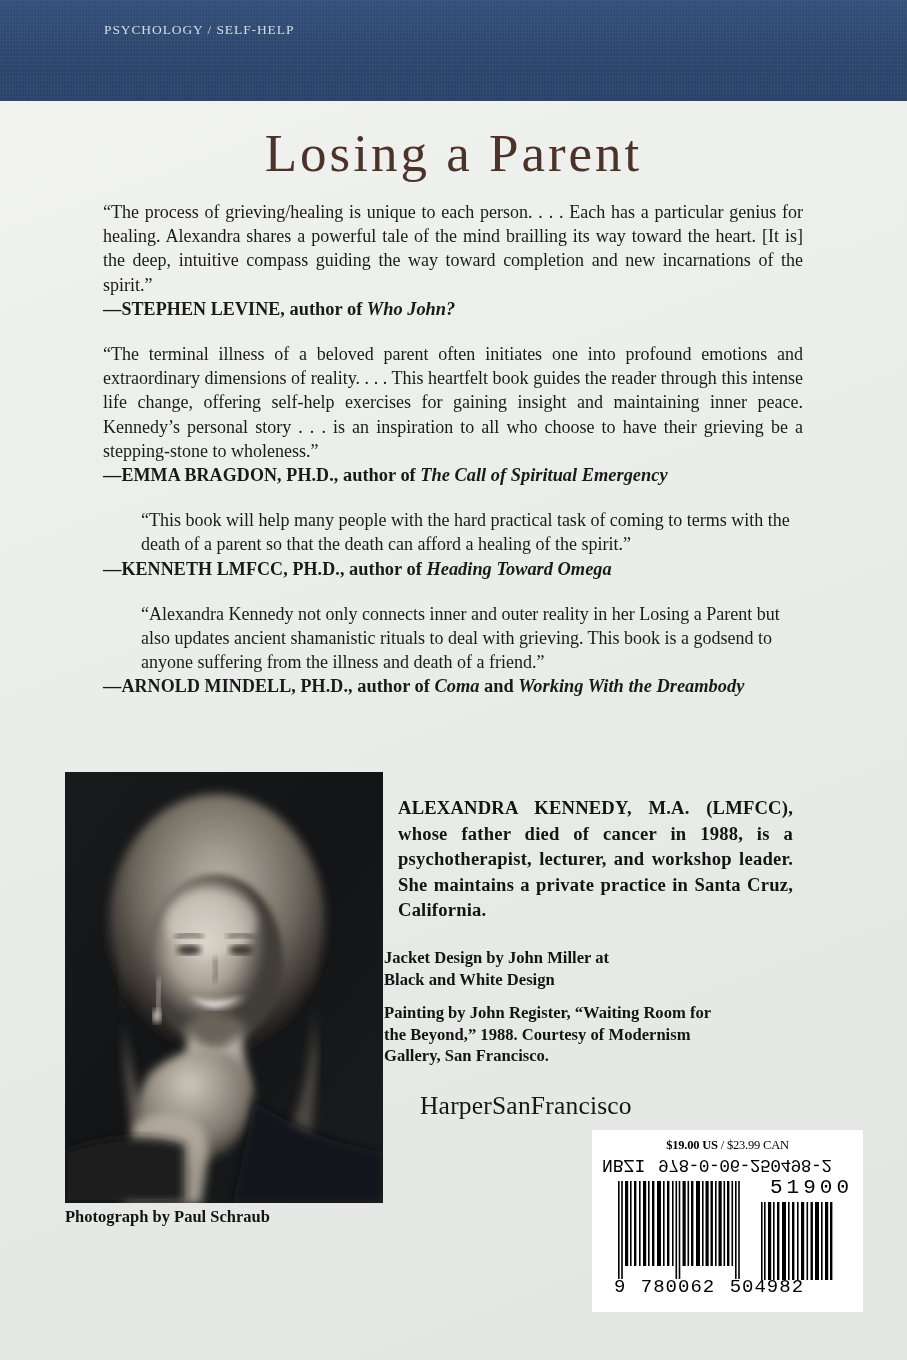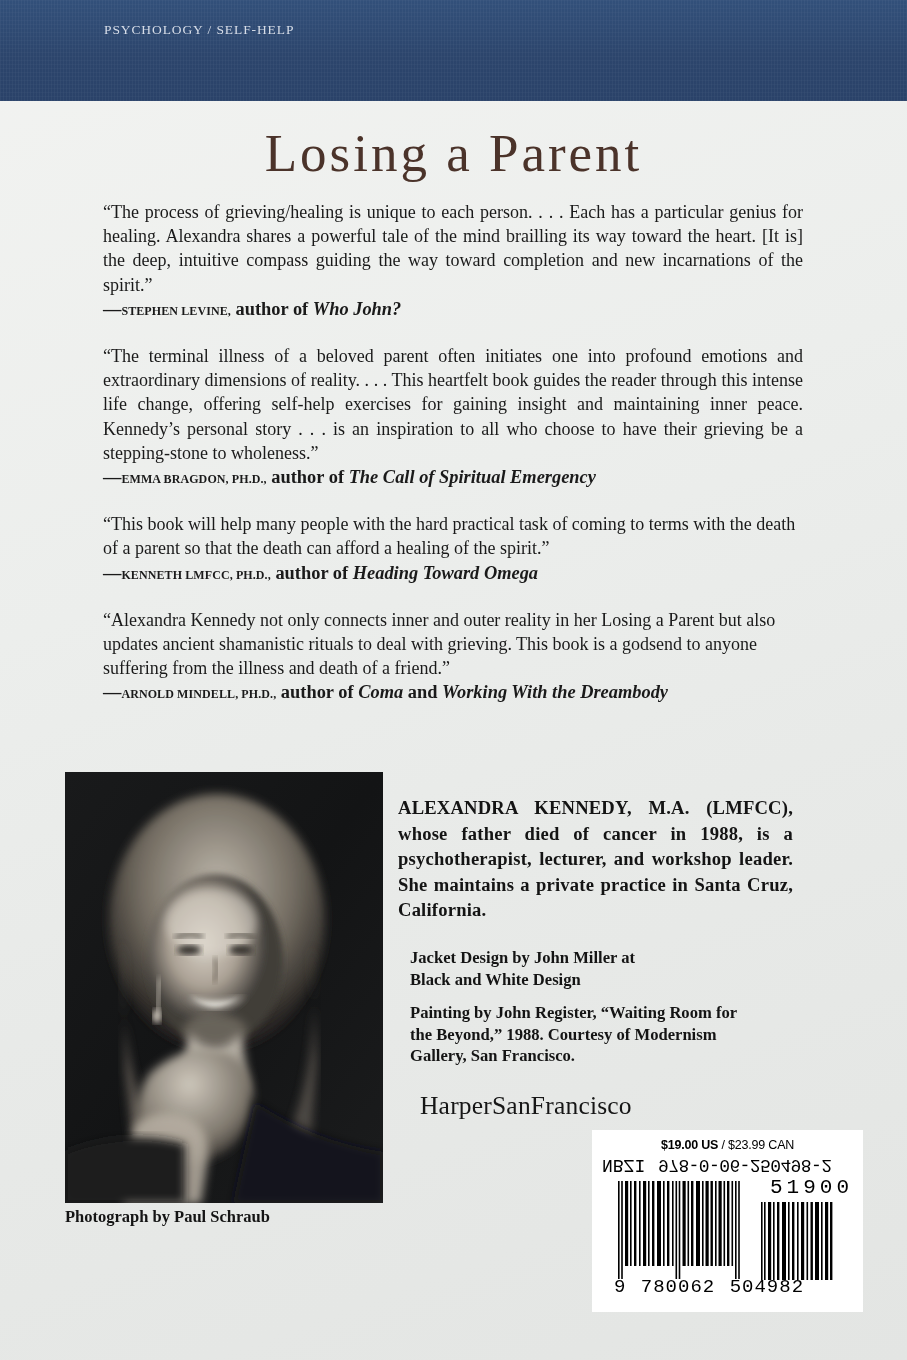--- a/index.html
+++ b/index.html
@@ -78,32 +78,32 @@
   .qtext {
     font-family: "Liberation Serif", serif;
     font-size: 18px;
     line-height: 24.2px;
     color: #1a1a1a;
     text-align: justify;
     margin: 0;
     font-weight: 400;
     -webkit-font-smoothing: none;
   }
-  .qtext.nojust { text-align: left; }
+  .qtext.nojust { text-align: left; margin-left: 38px; }
   .qattrib {
     font-family: "Liberation Serif", serif;
     font-size: 18.4px;
     line-height: 24.2px;
     color: #1a1a1a;
     margin: 0;
     font-weight: 600;
     white-space: nowrap;
   }
   .sc {
-    font-size: 12px;
+    font-size: 18px;
     letter-spacing: .1px;
   }
   .it { font-style: italic; }
 
   
   .photo-wrap {
     position: absolute;
     left: 65px;
     top: 772px;
     width: 318px;
@@ -135,21 +135,21 @@
     font-family: "Liberation Serif", serif;
     font-size: 18.6px;
     line-height: 25.6px;
     color: #141414;
     text-align: justify;
     font-weight: 600;
     letter-spacing: .2px;
   }
   .credit {
     position: absolute;
-    left: 410px;
+    left: 384px;
     width: 330px;
     font-family: "Liberation Serif", serif;
     font-size: 16.6px;
     line-height: 21.5px;
     color: #141414;
     font-weight: 600;
   }
   .credit-1 { top: 947px; }
   .credit-2 { top: 1002px; }
   .publisher {
@@ -170,21 +170,21 @@
     top: 1130px;
     width: 271px;
     height: 182px;
     background: #ffffff;
   }
   .price-line {
     position: absolute;
     left: 0; right: 0;
     top: 8px;
     text-align: center;
-    font-family: Liberation Sans, sans-serif;
+    font-family: Liberation Serif, serif;
     font-size: 12.5px;
     color: #000;
     letter-spacing: -.2px;
     white-space: nowrap;
   }
   .price-line b { font-weight: 700; }
   .price-line span.reg { font-weight: 400; }
 
   .isbn-line {
     position: absolute;

